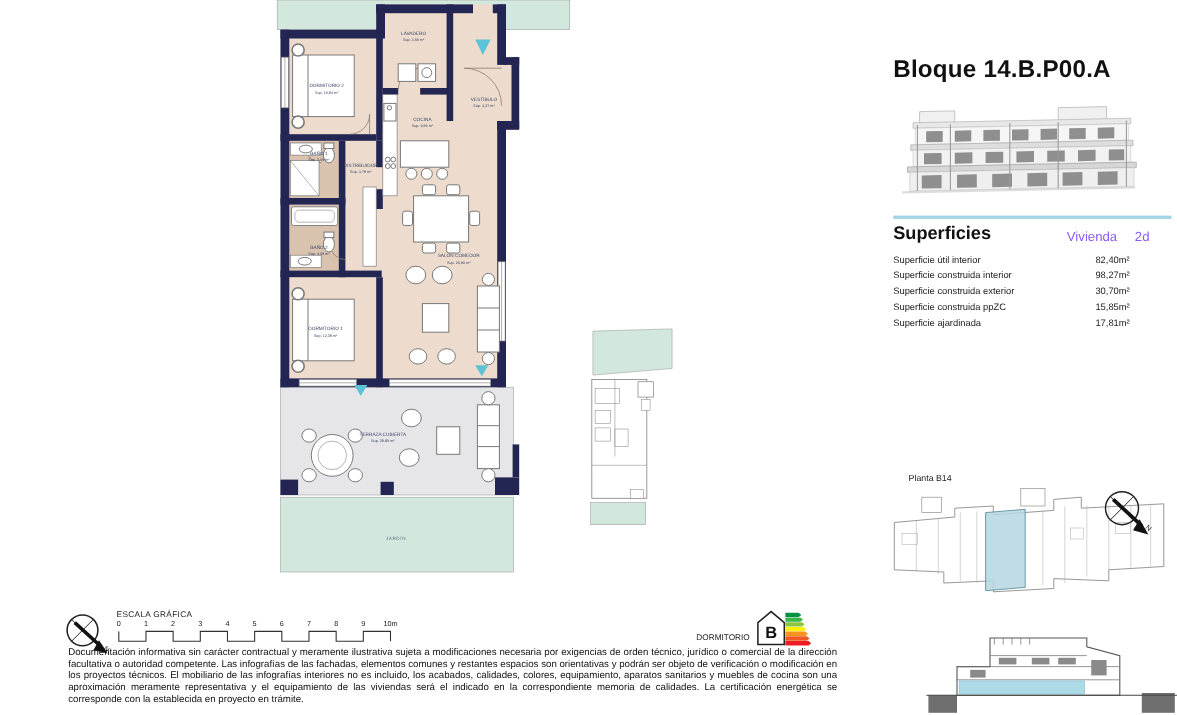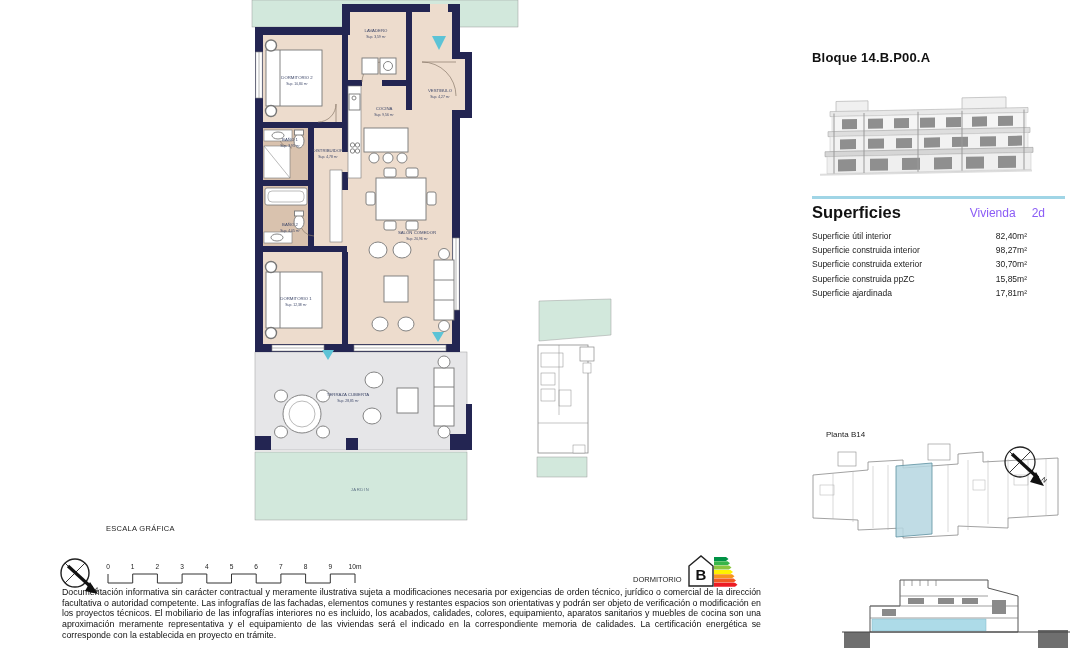--- a/index.html
+++ b/index.html
@@ -1,31 +1,31 @@
 <!DOCTYPE html>
 <html><head>
 <meta charset="utf-8">
 <style>
   html,body{margin:0;padding:0;background:#fff;}
   #page{position:relative;width:1070px;height:650px;background:#fff;overflow:hidden;
         font-family:"Liberation Sans",sans-serif;color:#111;}
   .abs{position:absolute;}
   
-  .sb-title{left:812px;top:50px;font-size:13px;font-weight:bold;color:#111;letter-spacing:.2px;}
+  .sb-title{left:812px;top:50px;font-size:22px;font-weight:bold;color:#111;letter-spacing:.2px;}
   .rule{left:812px;top:196px;width:253px;height:3px;background:#a0d5e6;}
-  .sup-head{left:812px;top:203px;width:233px;display:flex;justify-content:space-between;align-items:center;}
+  .sup-head{left:812px;top:203px;width:233px;display:flex;justify-content:space-between;align-items:flex-end;}
   .sup-head .h{font-size:16.5px;font-weight:bold;color:#111;}
   .viv{font-size:12px;color:#8b5cf6;display:flex;gap:16px;}
   .sb-table{left:812px;top:231px;width:215px;}
   .sb-row{display:flex;justify-content:space-between;font-size:8.5px;color:#222;margin-bottom:4.2px;gap:36px;}
   .decreto{left:812px;top:311px;width:215px;}
   .decreto .dh{font-size:8.5px;color:#222;margin-bottom:5px;}
   .planta-lbl{left:826px;top:430px;font-size:8px;color:#222;}
   
-  .escala-lbl{left:106px;top:524px;font-size:7.5px;color:#222;letter-spacing:.3px;}
+  .escala-lbl{left:106px;top:554px;font-size:7.5px;color:#222;letter-spacing:.3px;}
   .provisional{left:633px;top:575px;font-size:7.5px;color:#222;}
   .disclaimer{left:62px;top:587px;width:699px;font-size:8.8px;line-height:10.7px;
               text-align:justify;color:#111;}
   svg text{font-family:"Liberation Sans",sans-serif;}
   .room-name{font-size:4.3px;fill:#3c4668;}
   .room-sup{font-size:3.4px;fill:#3c4668;}
   .jardin-lbl{font-size:4.2px;fill:#5f7386;letter-spacing:.6px;}
 </style>
 </head>
 <body>

